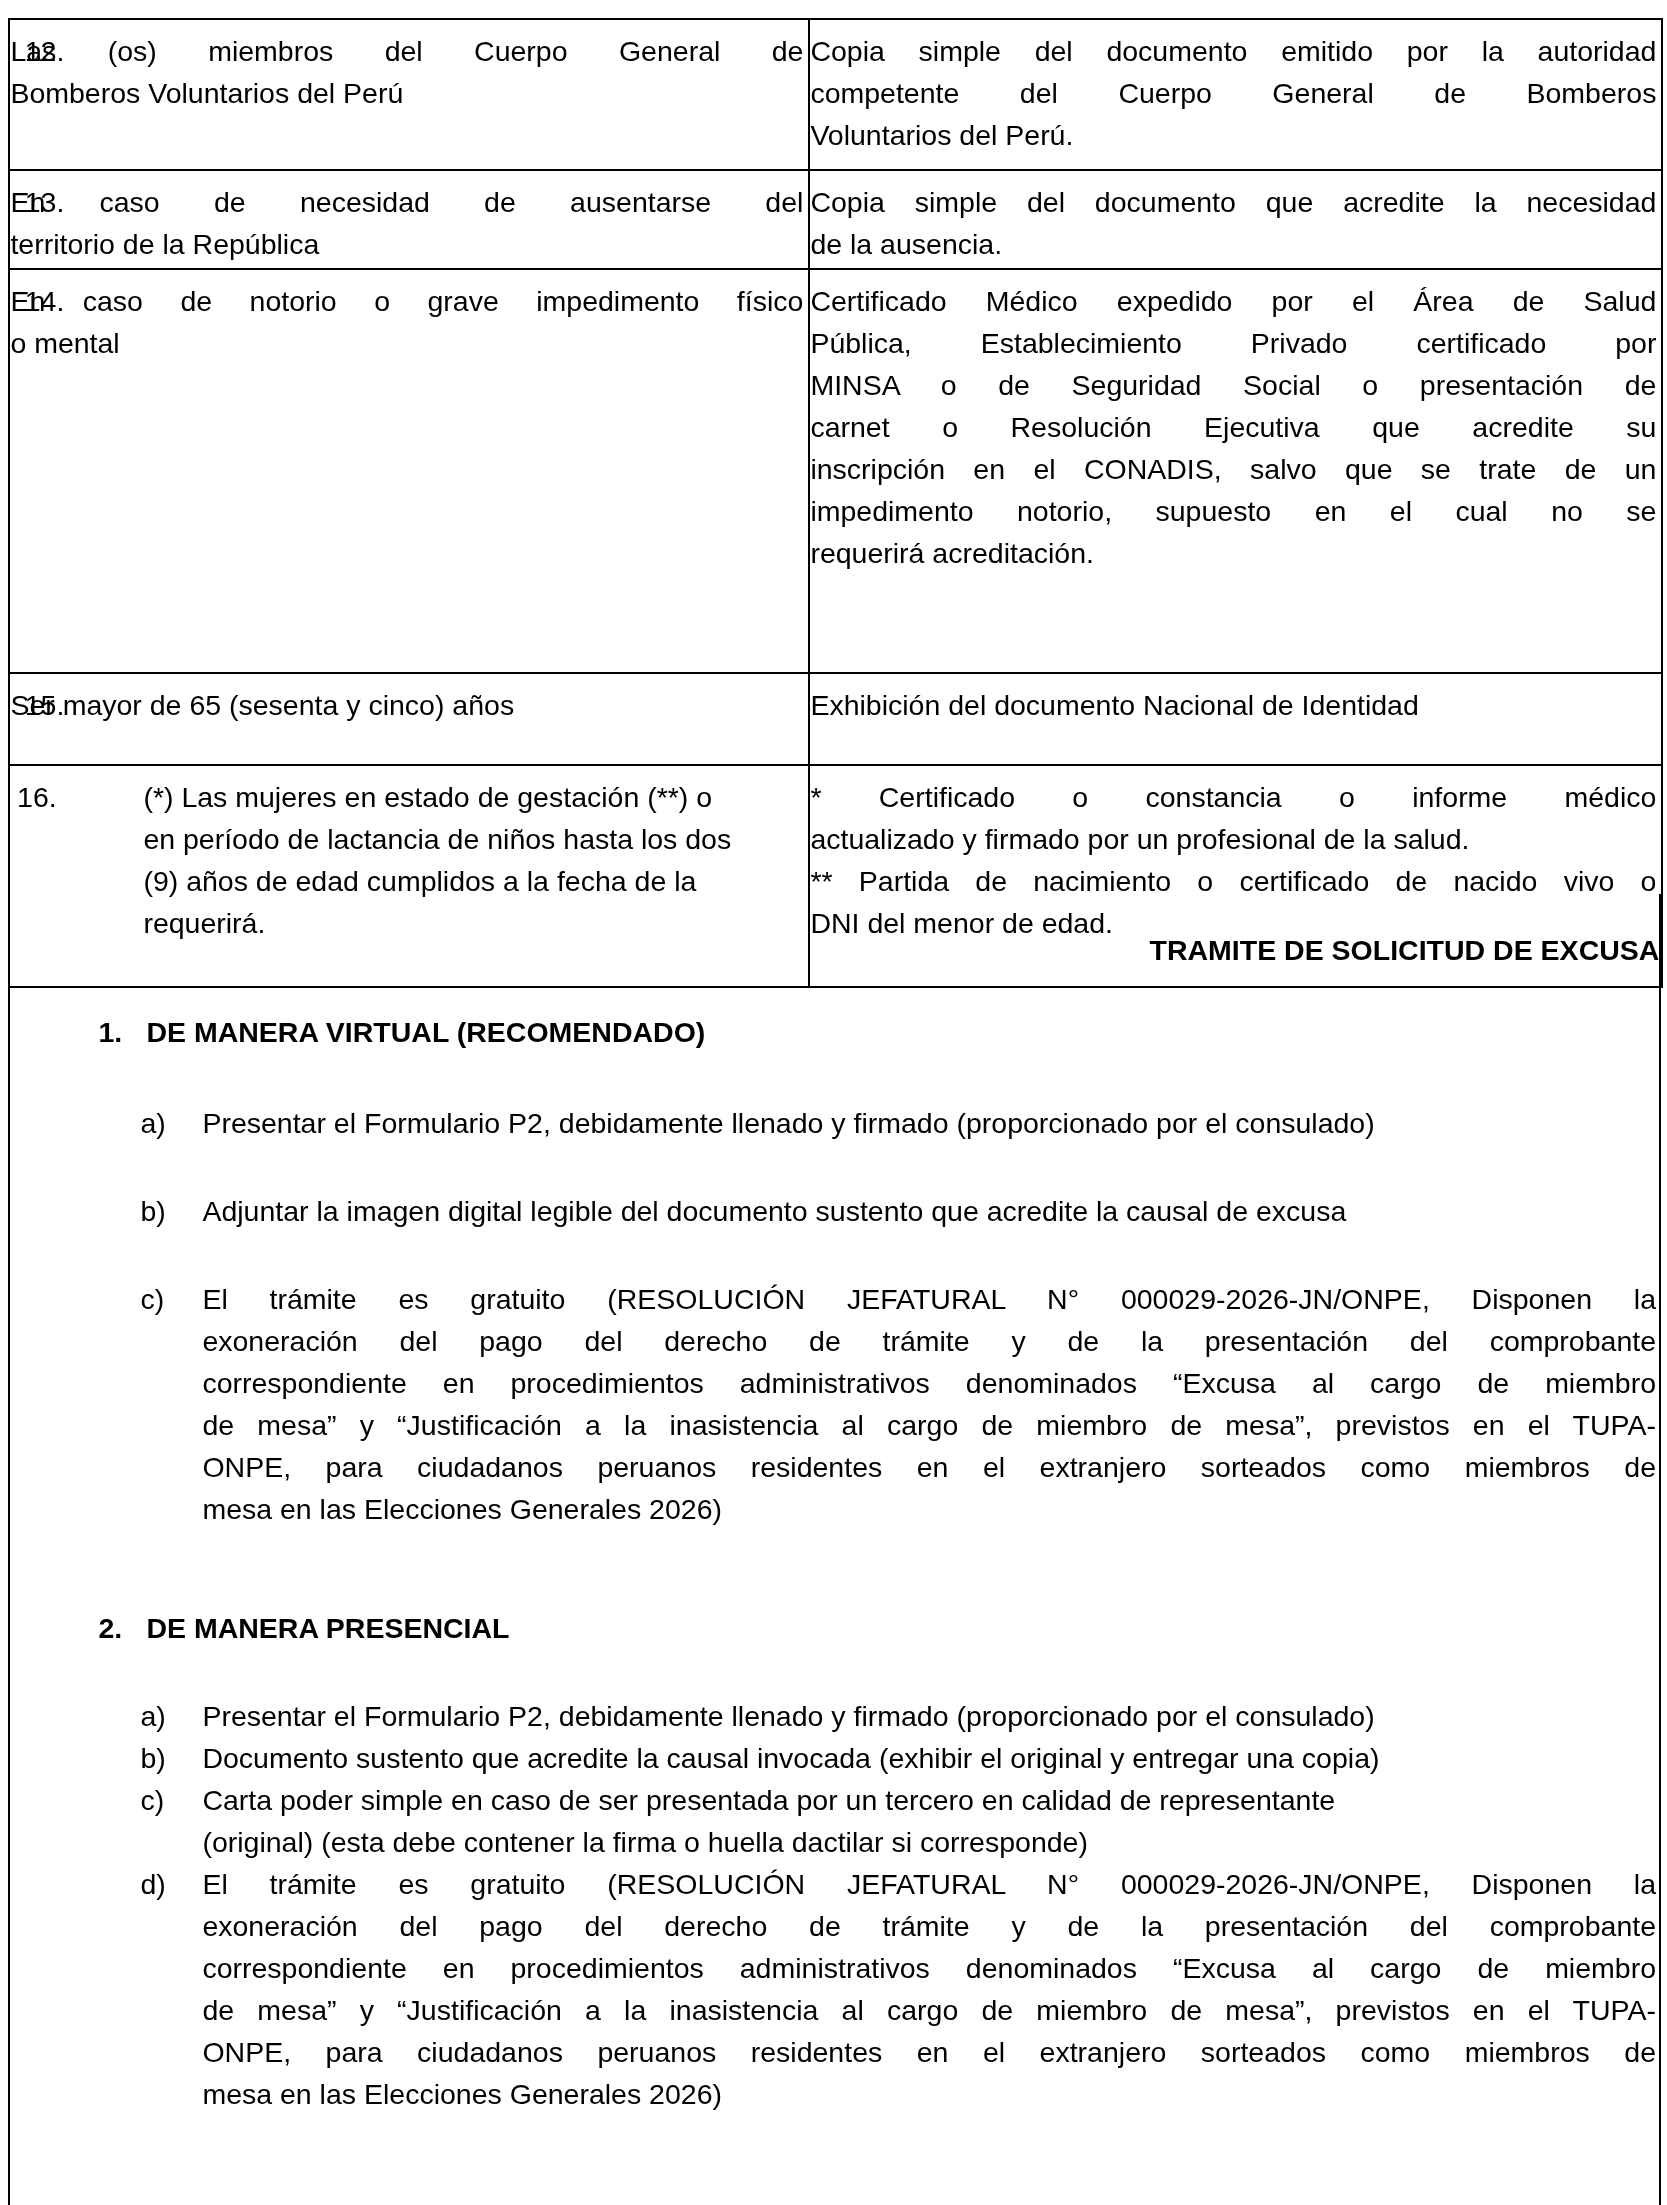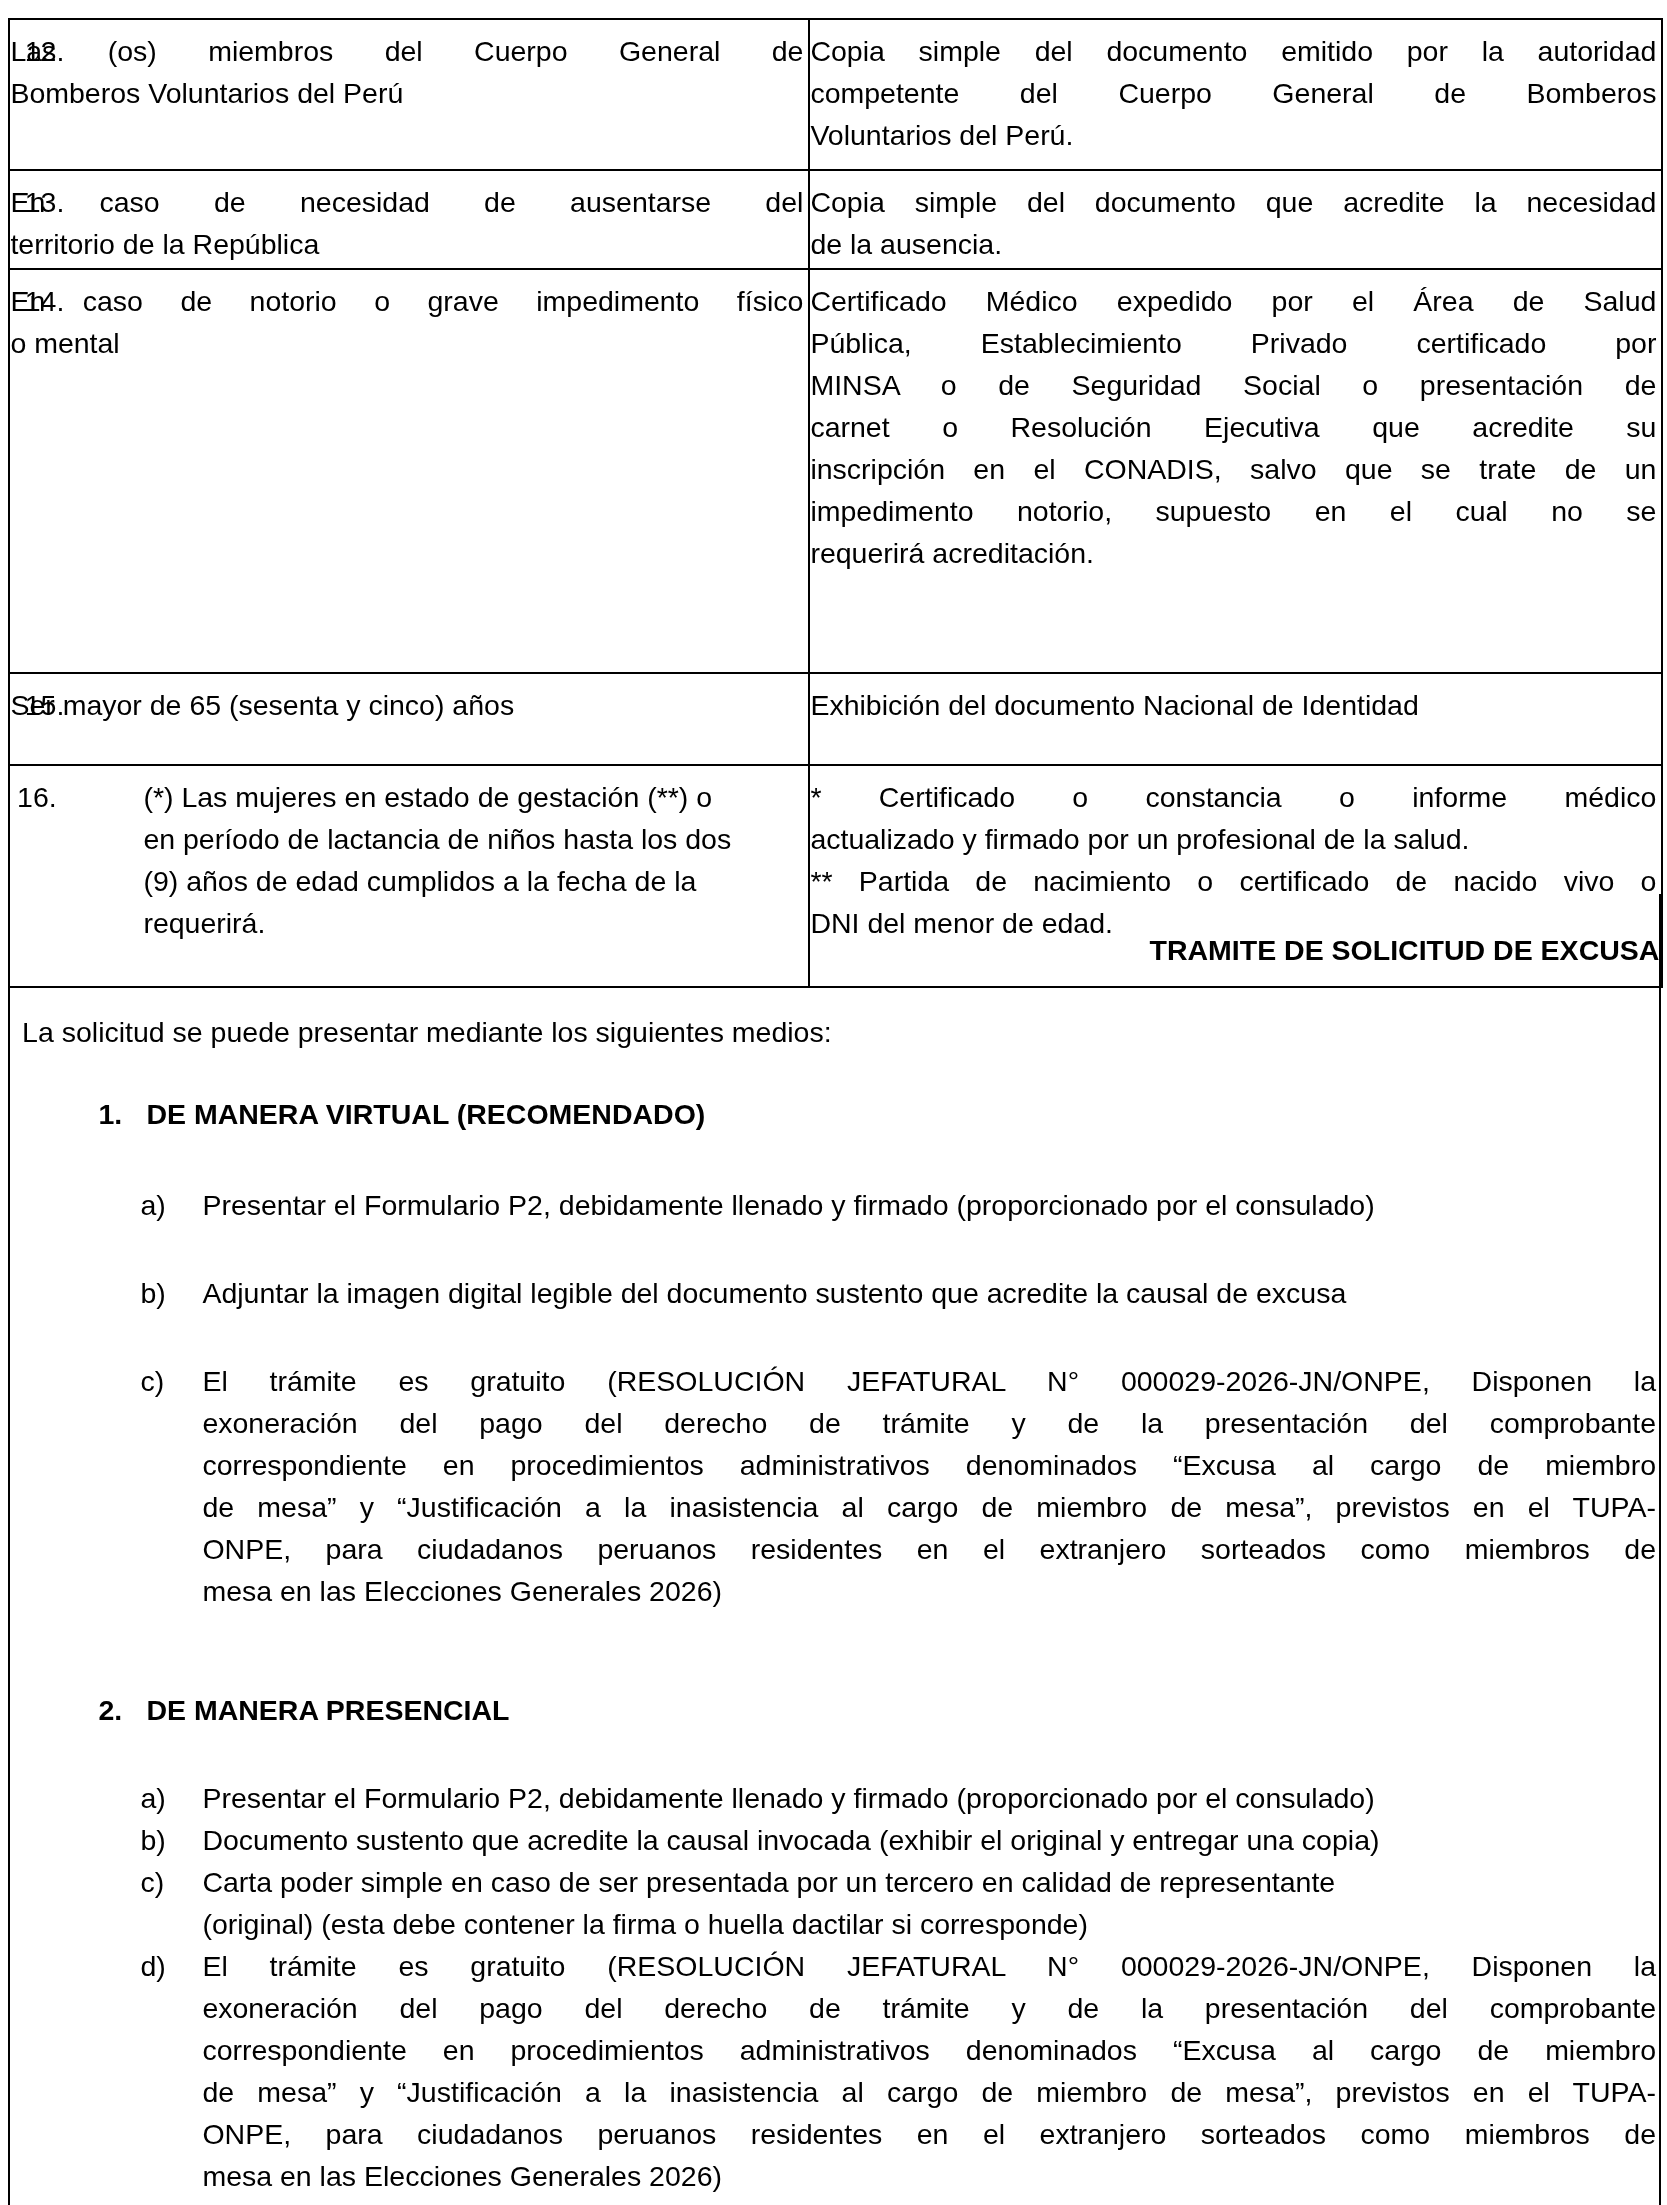--- a/index.html
+++ b/index.html
@@ -183,21 +183,20 @@
             </div>
         </td>
       </tr>
     </tbody>
   </table>
 
   <div class="tramite-box">
 
     <div class="tr-heading">TRAMITE DE SOLICITUD DE EXCUSA</div>
 
-    <div class="intro">La solicitud se puede presentar mediante los siguientes medios:</div>
 
     <div class="sec-title">
       <span class="num">1.</span>
       <span>DE MANERA VIRTUAL (RECOMENDADO)</span>
     </div>
 
     <div class="item sp1">
       <span class="letter">a)</span>
       <div>
           <div class="ll">Presentar el Formulario P2, debidamente llenado y firmado (proporcionado por el consulado)</div>

